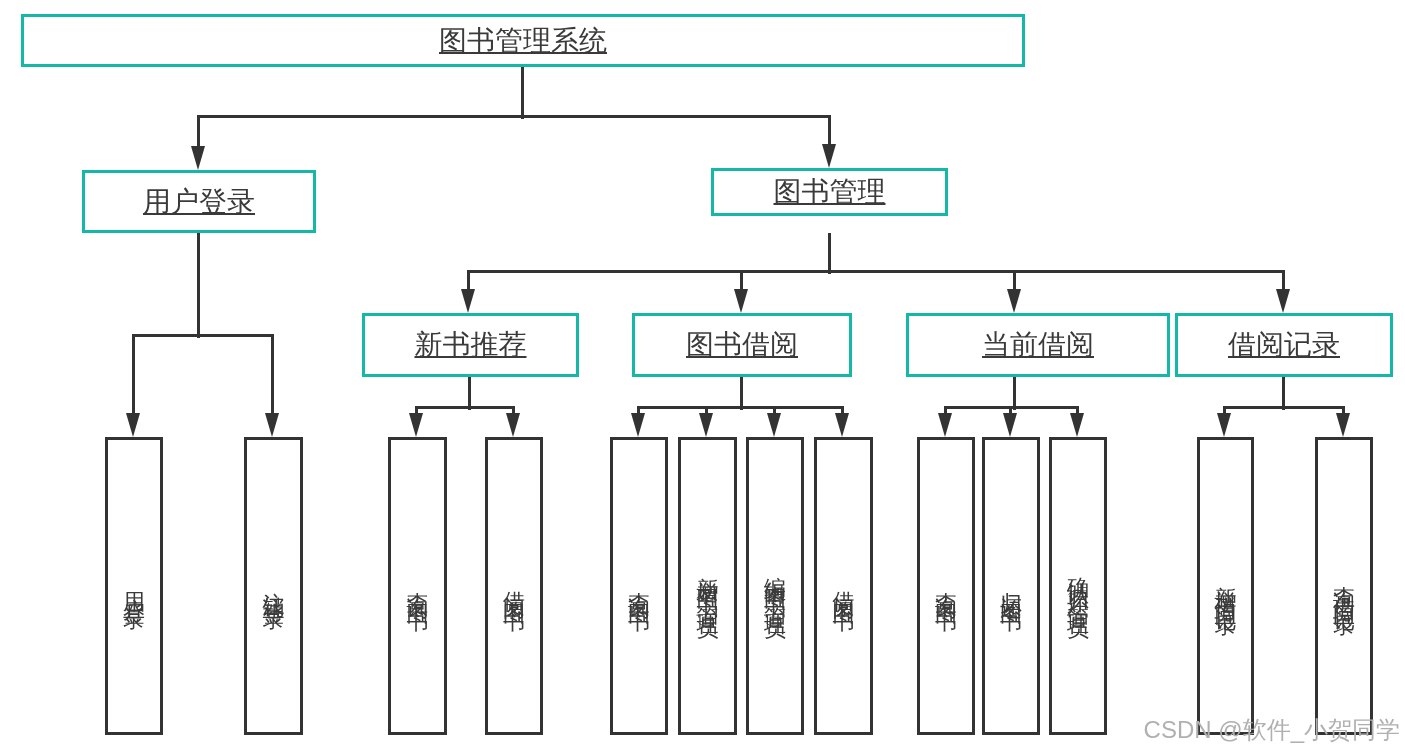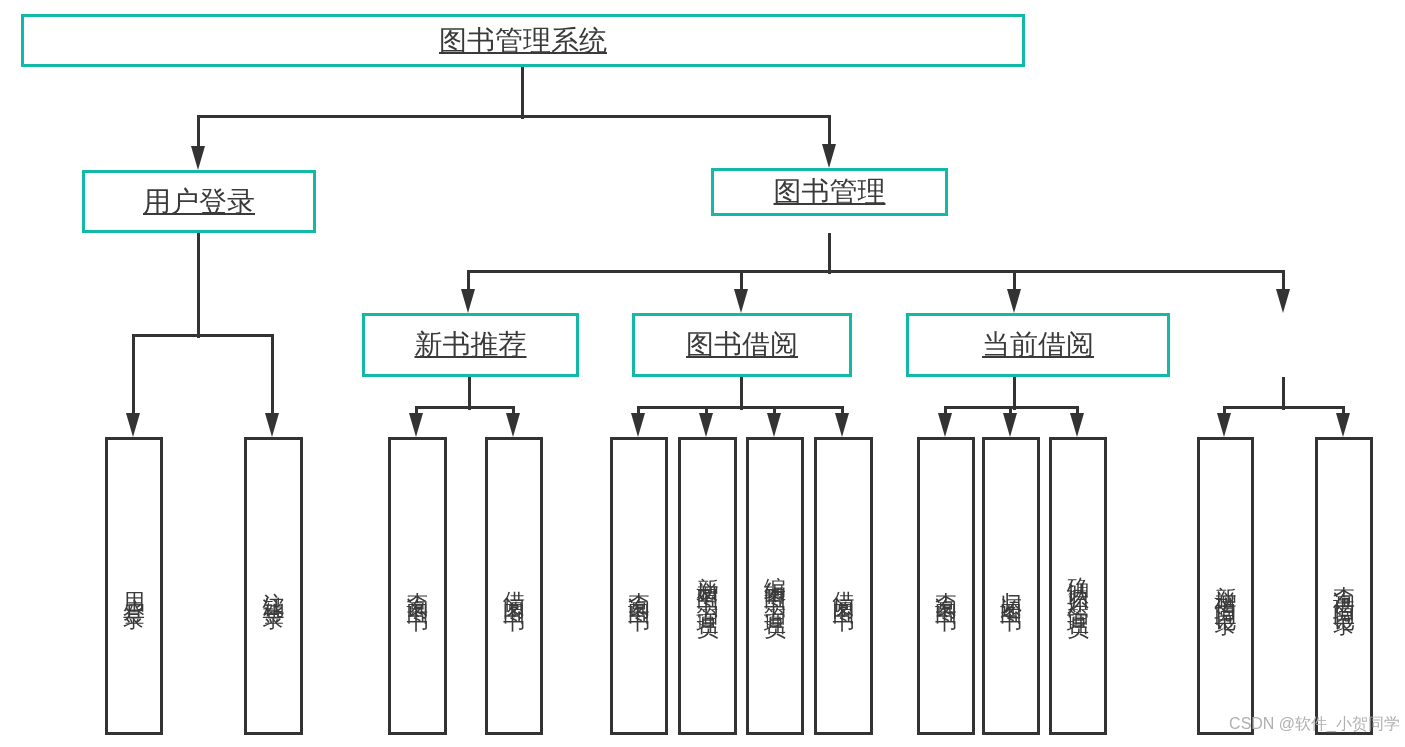--- a/index.html
+++ b/index.html
@@ -20,36 +20,37 @@
   }
   .vline{position:absolute;width:3px;background:#333333;z-index:1;}
   .hline{position:absolute;height:3px;background:#333333;z-index:1;}
   .arrowhead{
     position:absolute;width:0;height:0;z-index:3;
     border-left:7px solid transparent;border-right:7px solid transparent;
     border-top:24px solid #333333;
   }
   .watermark{
     position:absolute;right:5px;top:714px;z-index:5;
-    font-size:16px;color:#b0b0b0;white-space:nowrap;
+    font-size:24px;color:#b0b0b0;white-space:nowrap;
   }
 </style>
 </head>
 <body>
 
 <div id="canvas">
 
   <div class="box" style="left:21px;top:14px;width:1004px;height:53px">图书管理系统</div>
 
   <div class="box" style="left:82px;top:170px;width:234px;height:63px">用户登录</div>
   <div class="box" style="left:711px;top:168px;width:237px;height:48px">图书管理</div>
 
   <div class="box" style="left:362px;top:313px;width:217px;height:64px">新书推荐</div>
   <div class="box" style="left:632px;top:313px;width:220px;height:64px">图书借阅</div>
   <div class="box" style="left:906px;top:313px;width:264px;height:64px">当前借阅</div>
+  <div class="box" style="left:1175px;top:313px;width:218px;height:64px">借阅记录</div>
 
   <div class="vbox" style="left:105px;top:437px;width:58px;height:298px">用户登录</div>
   <div class="vbox" style="left:244px;top:437px;width:59px;height:298px">注销登录</div>
 
   <div class="vbox" style="left:388px;top:437px;width:59px;height:298px">查询图书</div>
   <div class="vbox" style="left:485px;top:437px;width:58px;height:298px">借阅图书</div>
 
   <div class="vbox" style="left:610px;top:437px;width:58px;height:298px">查询图书</div>
   <div class="vbox" style="left:678px;top:437px;width:59px;height:298px">新增图书（管理员）</div>
   <div class="vbox" style="left:746px;top:437px;width:58px;height:298px">编辑图书（管理员）</div>

